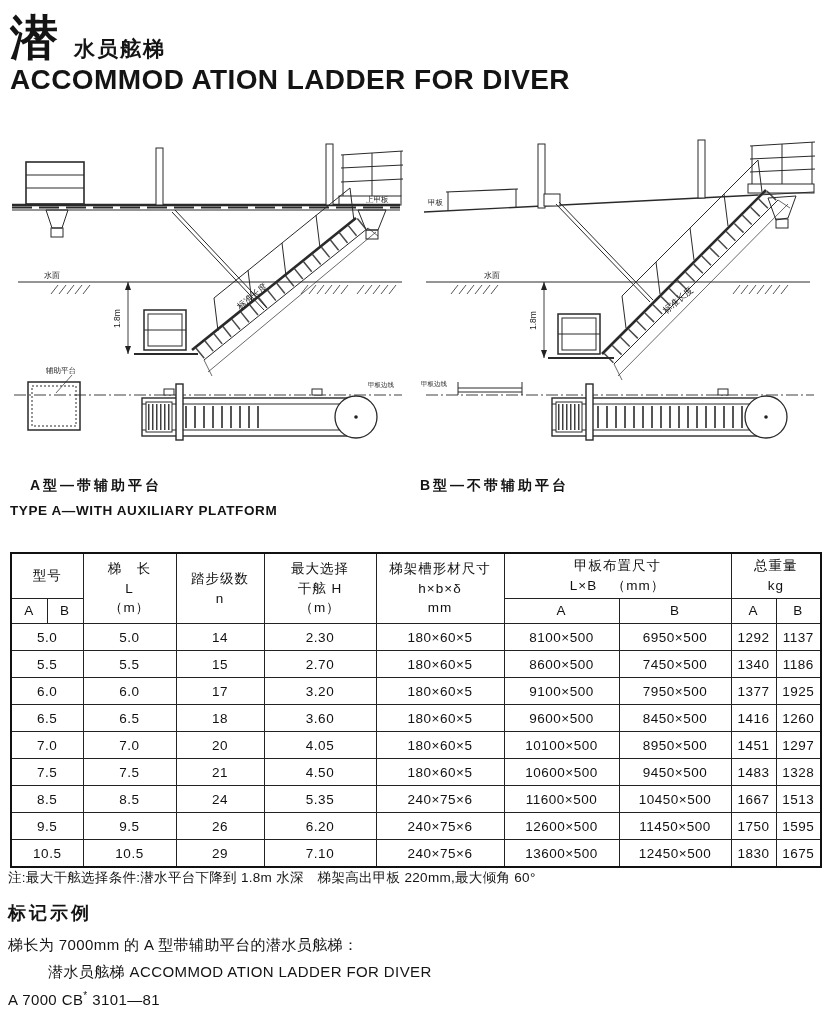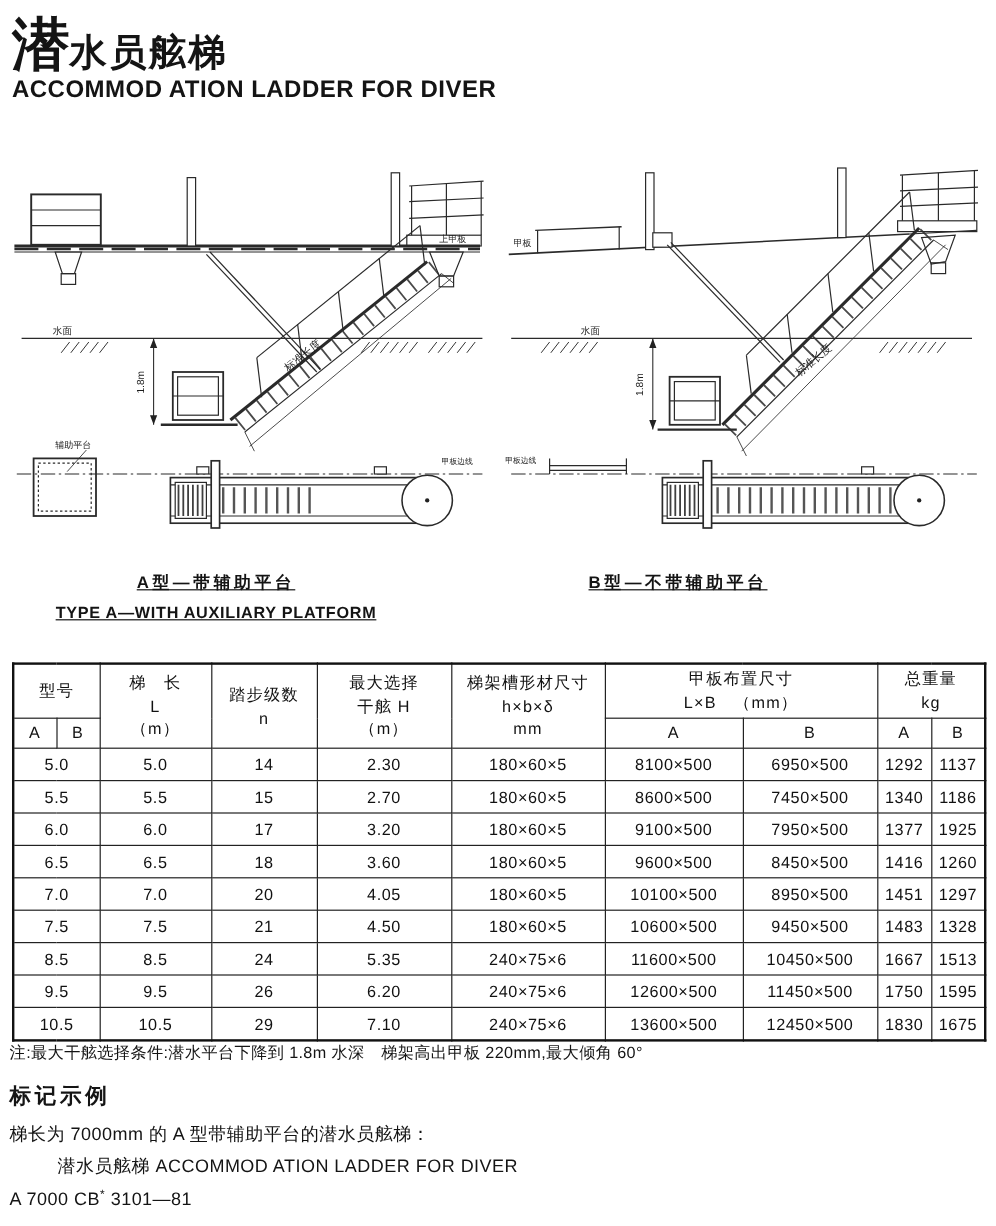--- a/index.html
+++ b/index.html
@@ -4,29 +4,29 @@
 <style>
   html,body{margin:0;padding:0;background:#e8e8e8;}
   .page{
     position:relative;width:830px;height:1022px;background:#ffffff;
     margin:0 auto;overflow:hidden;color:#141414;
     font-family:"Liberation Sans","DejaVu Sans",sans-serif;
   }
   
   .title-line{position:absolute;left:10px;top:14px;display:flex;align-items:flex-end;font-weight:bold;line-height:1;}
   .title-first{font-size:48px;letter-spacing:0;}
-  .title-rest{font-size:31px;padding-bottom:3px;letter-spacing:2px;}
+  .title-rest{font-size:21px;padding-bottom:3px;letter-spacing:2px;margin-left:16px;}
   .std-no{position:absolute;left:630px;top:34px;font-size:22px;font-weight:bold;letter-spacing:1px;white-space:nowrap;}
   .std-no sup{font-size:12px;vertical-align:super;}
-  .title-en{position:absolute;left:10px;top:64px;font-size:20px;font-weight:bold;letter-spacing:.4px;}
+  .title-en{position:absolute;left:10px;top:64px;font-size:28px;font-weight:bold;letter-spacing:.4px;}
   
   .fig{position:absolute;top:132px;}
   .fig-a{left:6px;}
   .fig-b{left:418px;}
-  .cap{position:absolute;text-align:center;white-space:nowrap;text-decoration:underline;}
+  .cap{position:absolute;text-align:left;white-space:nowrap;}
   .cap-zh{font-size:14px;font-weight:600;letter-spacing:3px;}
   .cap-en{font-size:13.5px;font-weight:bold;letter-spacing:.6px;}
   .cap-a-zh{left:30px;top:477px;width:300px;}
   .cap-a-en{left:10px;top:503px;width:340px;}
   .cap-b-zh{left:420px;top:477px;width:290px;}
   .cap-b-en{left:408px;top:503px;width:320px;}
   svg text{fill:#1c1c1c;stroke:none;}
   
   .spec-table{
     position:absolute;left:10px;top:552px;width:810px;

